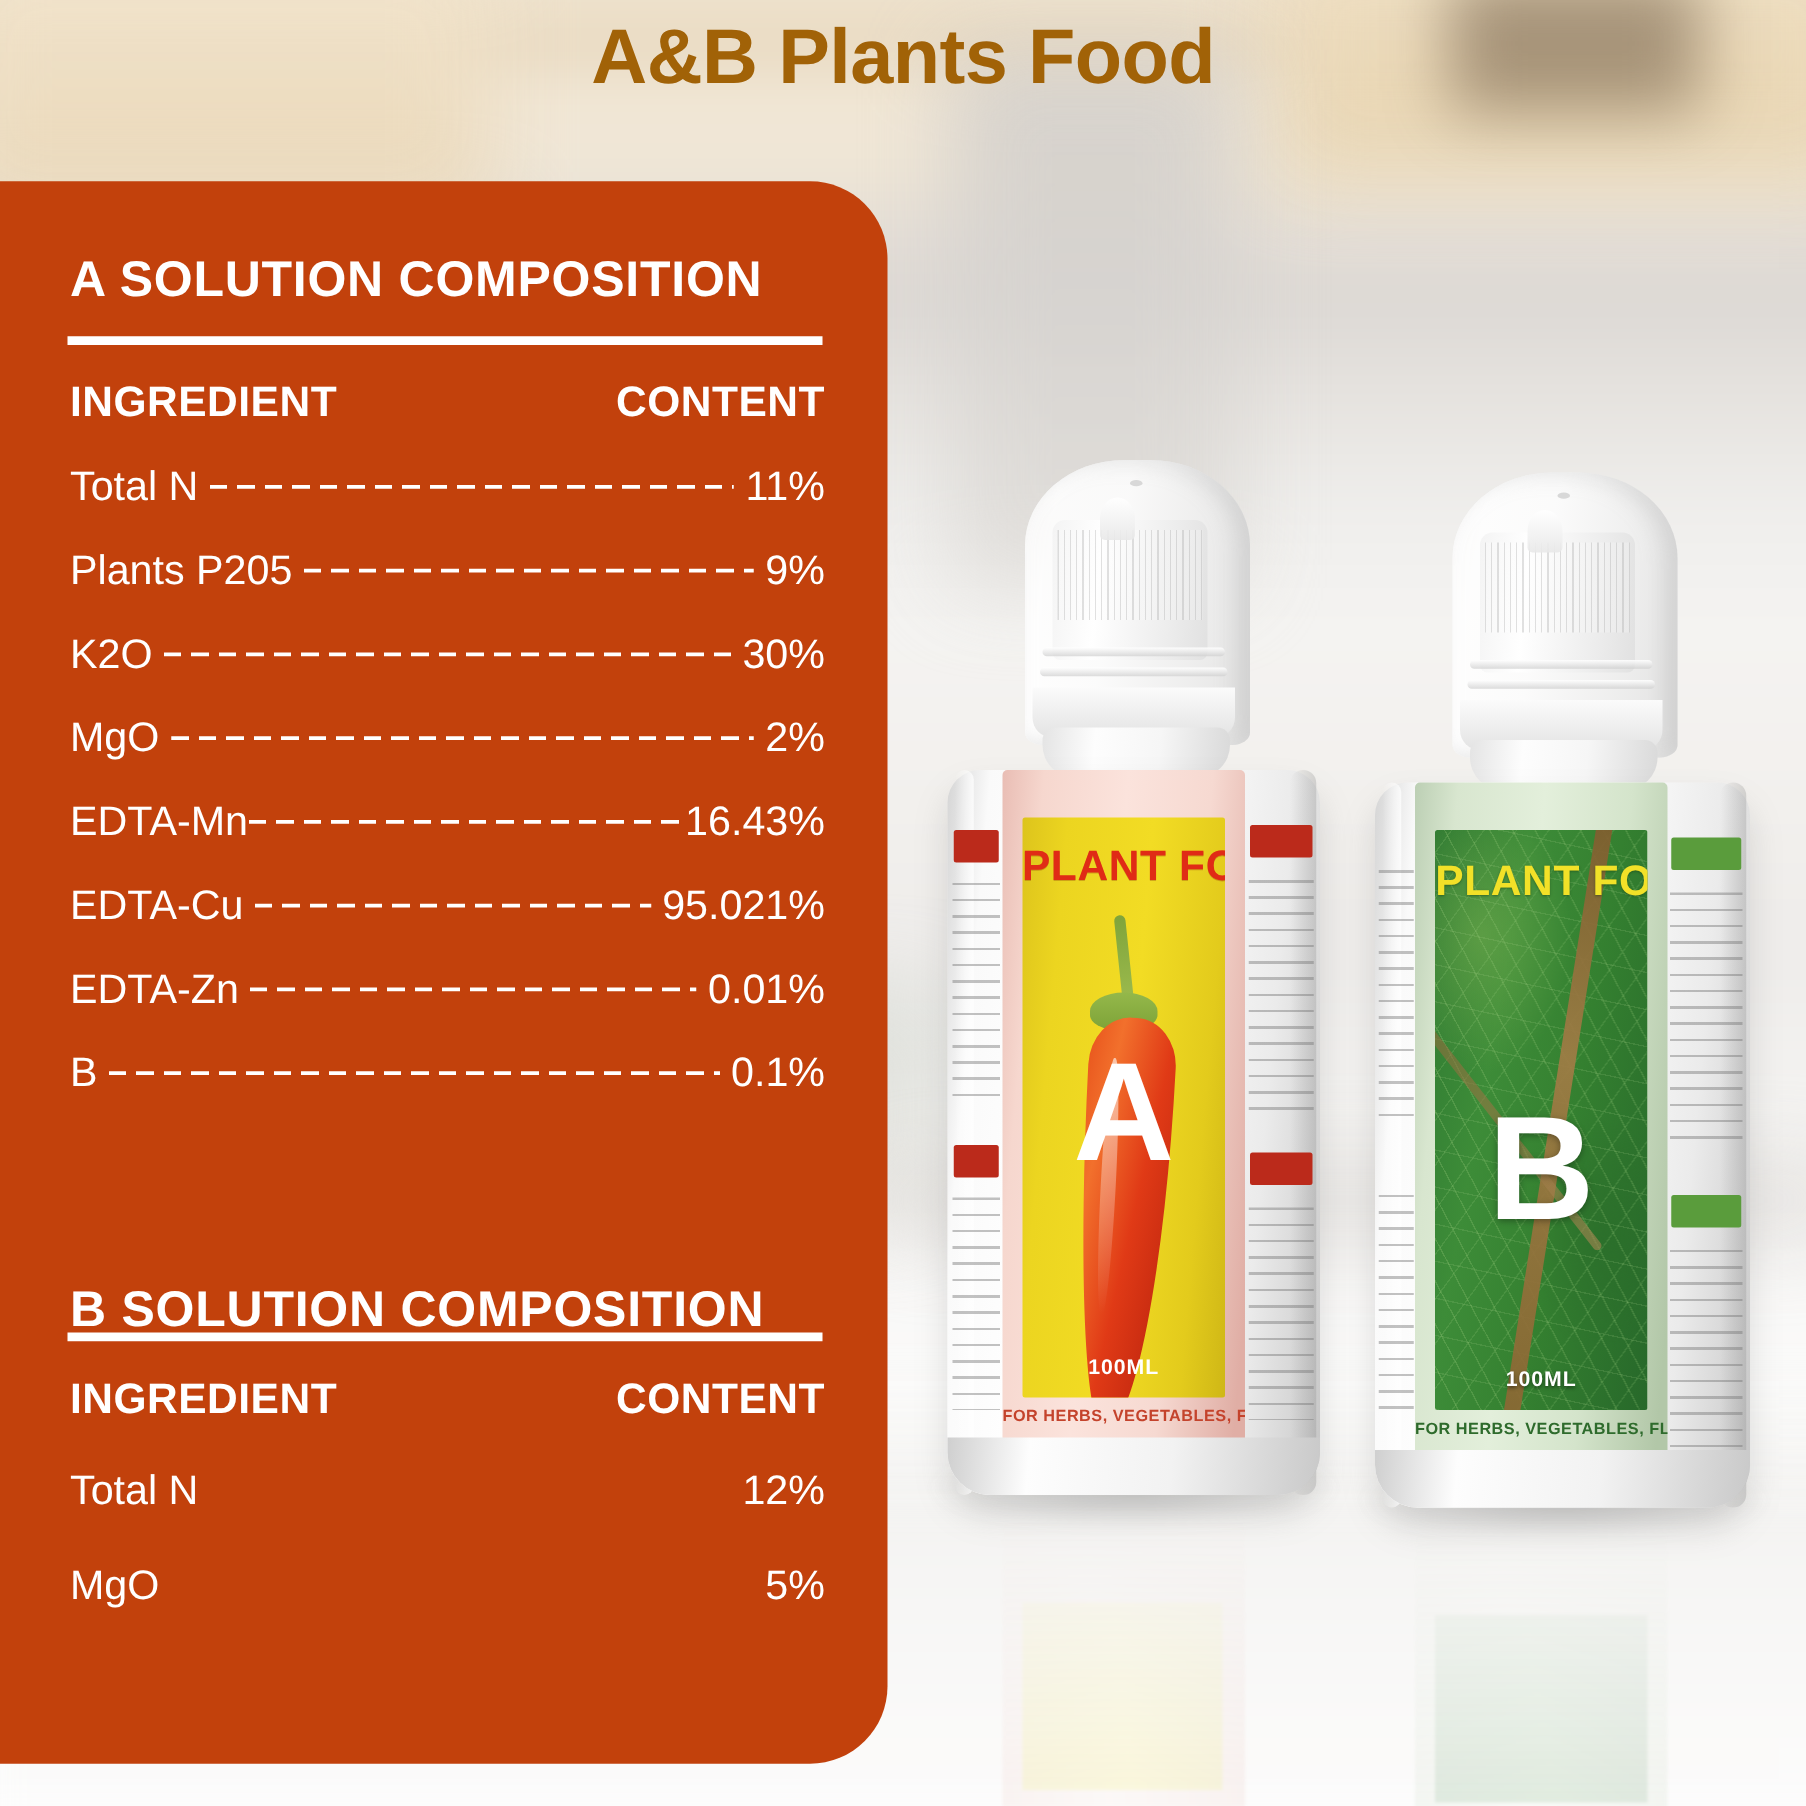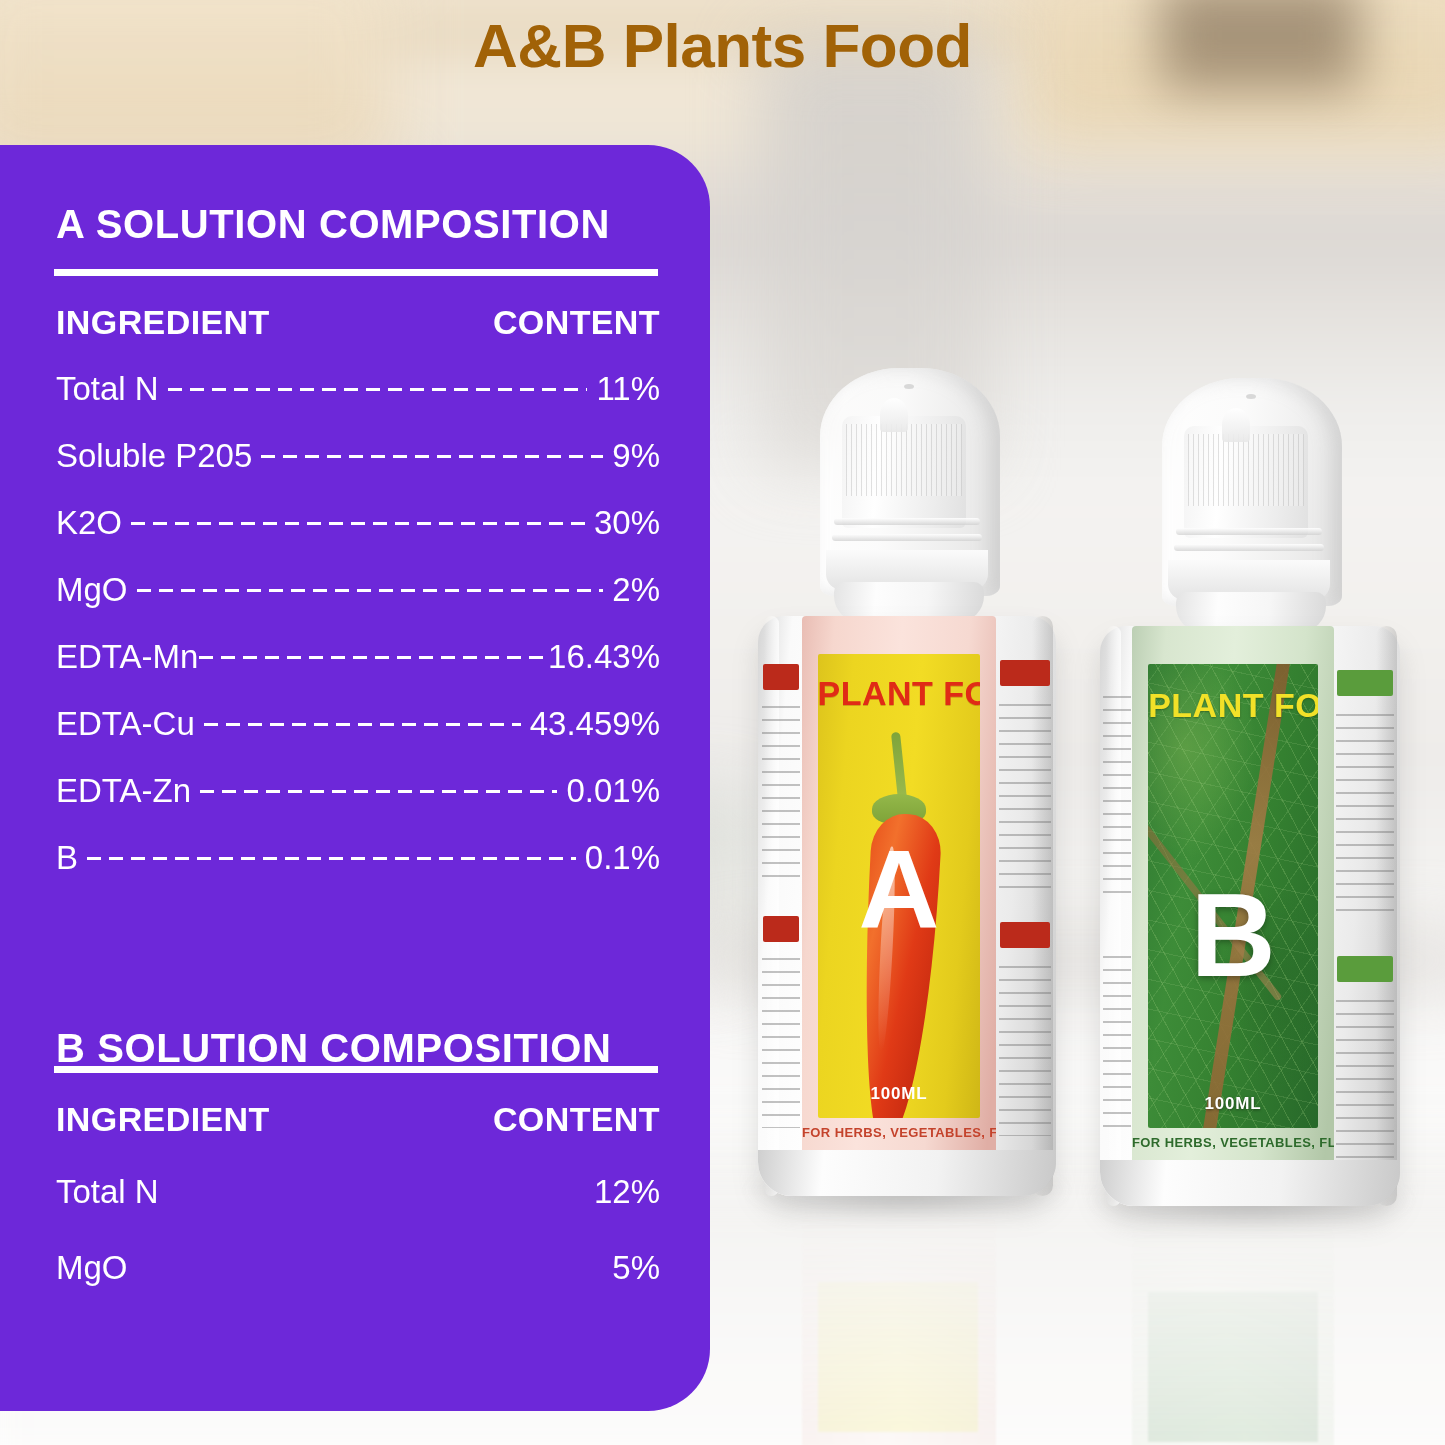--- a/index.html
+++ b/index.html
@@ -48,21 +48,21 @@
     text-align:center;
     font-size:62px; font-weight:bold; color:#a16207;
     letter-spacing:-.5px;
     font-family:"Liberation Sans", sans-serif;
   }
 
   
   .panel {
     position:absolute; left:0; top:145px;
     width:710px; height:1266px;
-    background:#6d28d9;
+    background:#c2410c;
     border-radius:0 62px 62px 0;
     padding:0;
   }
   .sec-title {
     position:absolute; left:56px;
     font-size:40px; font-weight:bold; color:#ffffff;
     letter-spacing:.6px; white-space:nowrap;
   }
   .rule {
     position:absolute; left:54px; width:604px; height:7px;
@@ -310,21 +310,21 @@
     <span>CONTENT</span>
   </div>
 
   <div class="rows" style="top:210px;">
     <div class="row">
       <span class="lbl">Total N</span>
       <span class="lead"></span>
       <span class="val">11%</span>
     </div>
     <div class="row">
-      <span class="lbl">Soluble P205</span>
+      <span class="lbl">Plants P205</span>
       <span class="lead"></span>
       <span class="val">9%</span>
     </div>
     <div class="row">
       <span class="lbl">K2O</span>
       <span class="lead"></span>
       <span class="val">30%</span>
     </div>
     <div class="row">
       <span class="lbl">MgO</span>
@@ -332,21 +332,21 @@
       <span class="val">2%</span>
     </div>
     <div class="row">
       <span class="lbl">EDTA-Mn</span>
       <span class="lead tight"></span>
       <span class="val">16.43%</span>
     </div>
     <div class="row">
       <span class="lbl">EDTA-Cu</span>
       <span class="lead"></span>
-      <span class="val">43.459%</span>
+      <span class="val">95.021%</span>
     </div>
     <div class="row">
       <span class="lbl">EDTA-Zn</span>
       <span class="lead"></span>
       <span class="val">0.01%</span>
     </div>
     <div class="row">
       <span class="lbl">B</span>
       <span class="lead"></span>
       <span class="val">0.1%</span>

